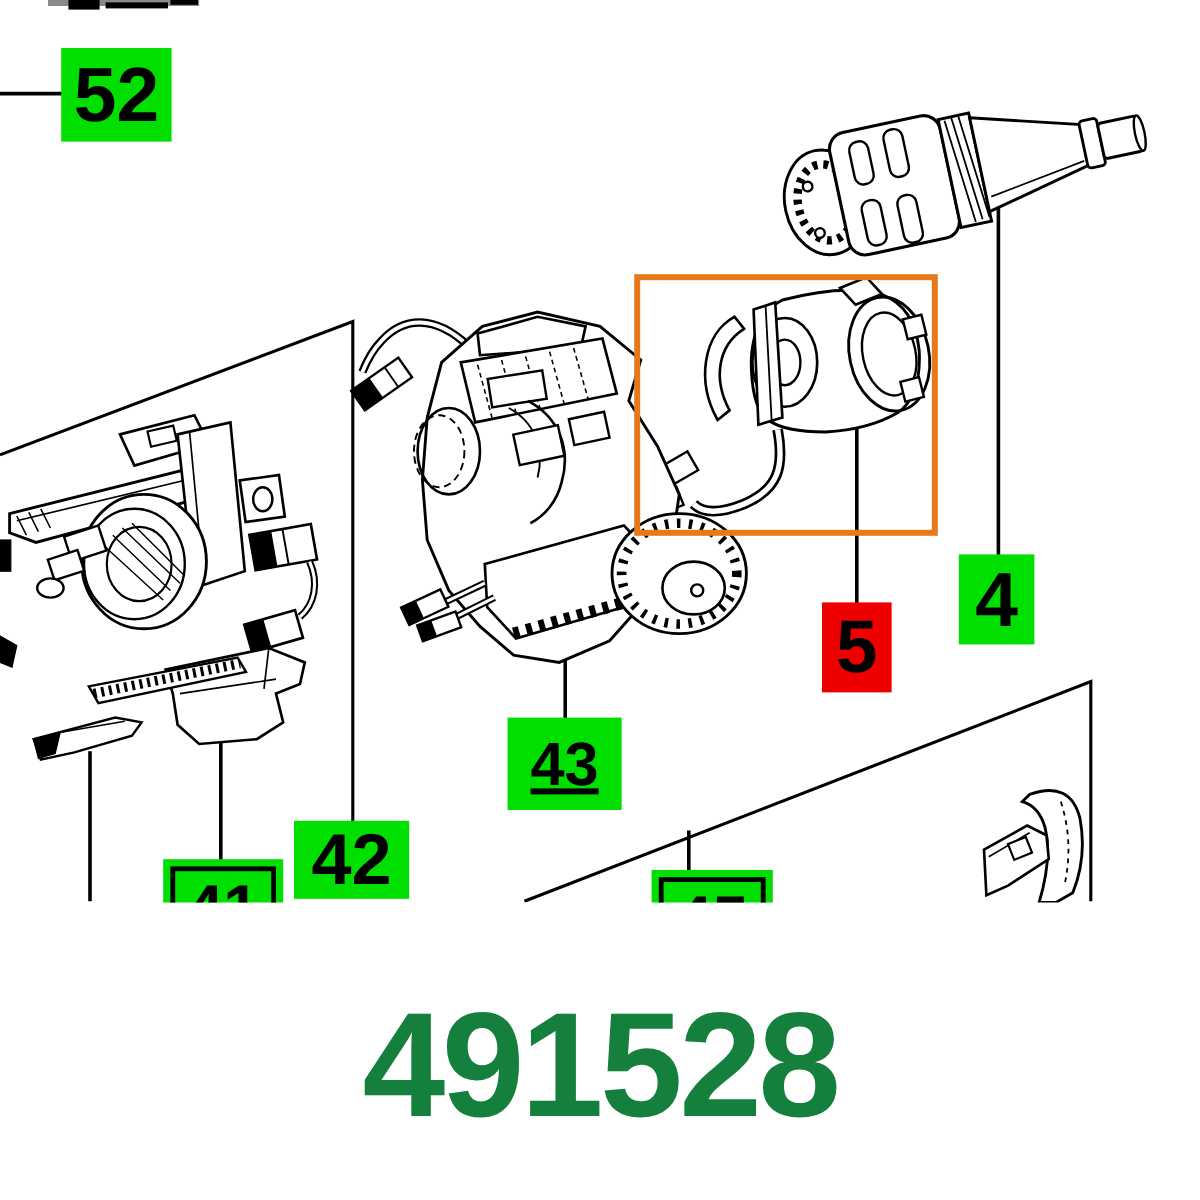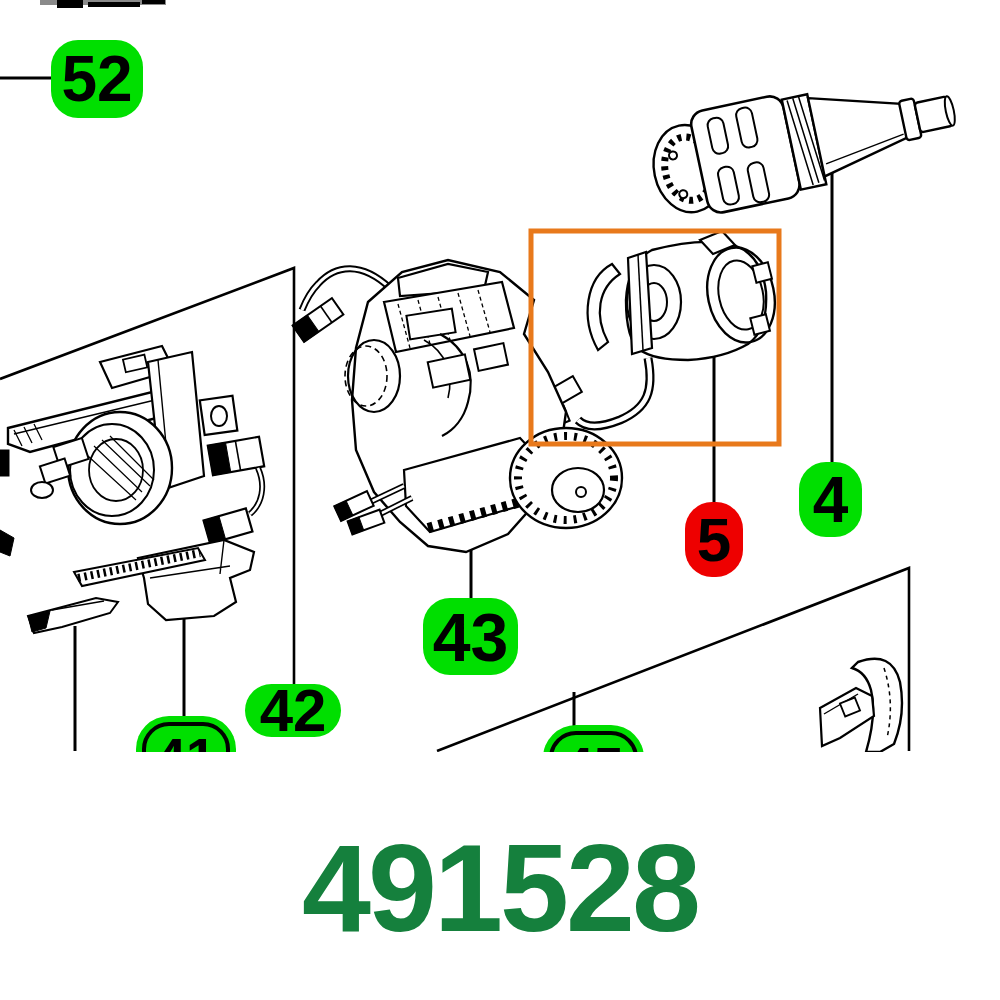--- a/index.html
+++ b/index.html
@@ -1,21 +1,21 @@
 <!DOCTYPE html>
 <html style="--callout-green: #00DF00; --callout-red: #EE0000; --highlight-orange: #E8791B; --line: #000000; --background: #FFFFFF;"><head>
 <meta charset="utf-8">
 <style>
   html,body{margin:0;padding:0;background:#fff;}
   .stage{position:relative;width:1000px;height:1000px;background:var(--background,#fff);overflow:hidden;font-family:"Liberation Sans",sans-serif;}
   .diagram{position:absolute;left:0;top:0;width:1000px;height:752px;overflow:hidden;}
   .diagram svg{position:absolute;left:0;top:0;}
   .callout{position:absolute;display:flex;align-items:center;justify-content:center;
     font-family:"Liberation Sans",sans-serif;font-weight:bold;color:#000;line-height:1;
-    background:var(--callout-green,#00DF00);cursor:pointer;border-radius:27px;}
+    background:var(--callout-green,#00DF00);cursor:pointer;}
   .callout.red{background:var(--callout-red,#EE0000);}
   .callout.bordered{border:4px solid #000;box-shadow:0 0 0 6px var(--callout-green,#00DF00);}
   .part-number{position:absolute;left:0;top:818px;width:1000px;height:140px;
     display:flex;align-items:center;justify-content:center;
     font-family:"Liberation Sans",sans-serif;font-weight:bold;font-size:124px;
     letter-spacing:-3px;color:#15803d;}
   .hl{stroke:var(--highlight-orange,#E8791B);}
 </style>
 </head>
 <body>
@@ -175,20 +175,20 @@
         <path d="M824,714 L858,694" stroke-width="1.4" fill="none"></path>
         <rect x="842" y="700" width="16" height="14" stroke-width="1.8" transform="rotate(-22 850 707)"></rect>
       </g>
 
       <rect class="hl" x="531" y="231" width="248" height="213" fill="none" stroke-width="5"></rect>
     </svg>
 
     <div class="callout" style="left:51px;top:40px;width:92px;height:78px;font-size:64px;">52</div>
     <div class="callout" style="left:799px;top:462px;width:63px;height:75px;font-size:64px;">4</div>
     <div class="callout red" style="left:685px;top:502px;width:58px;height:75px;font-size:62px;">5</div>
-    <div class="callout" style="left:423px;top:598px;width:95px;height:77px;font-size:68px;">43</div>
-    <div class="callout" style="left:245px;top:684px;width:96px;height:53px;font-size:60px;">42</div>
+    <div class="callout" style="left:423px;top:598px;width:95px;height:77px;font-size:51px;text-decoration:underline;">43</div>
+    <div class="callout" style="left:245px;top:684px;width:96px;height:65px;font-size:60px;">42</div>
     <div class="callout bordered" style="left:142px;top:722px;width:80px;height:62px;font-size:54px;">41</div>
     <div class="callout bordered" style="left:549px;top:731px;width:81px;height:62px;font-size:54px;">45</div>
   </div>
 
   <div class="part-number">491528</div>
 </div>
 
 </body></html>

